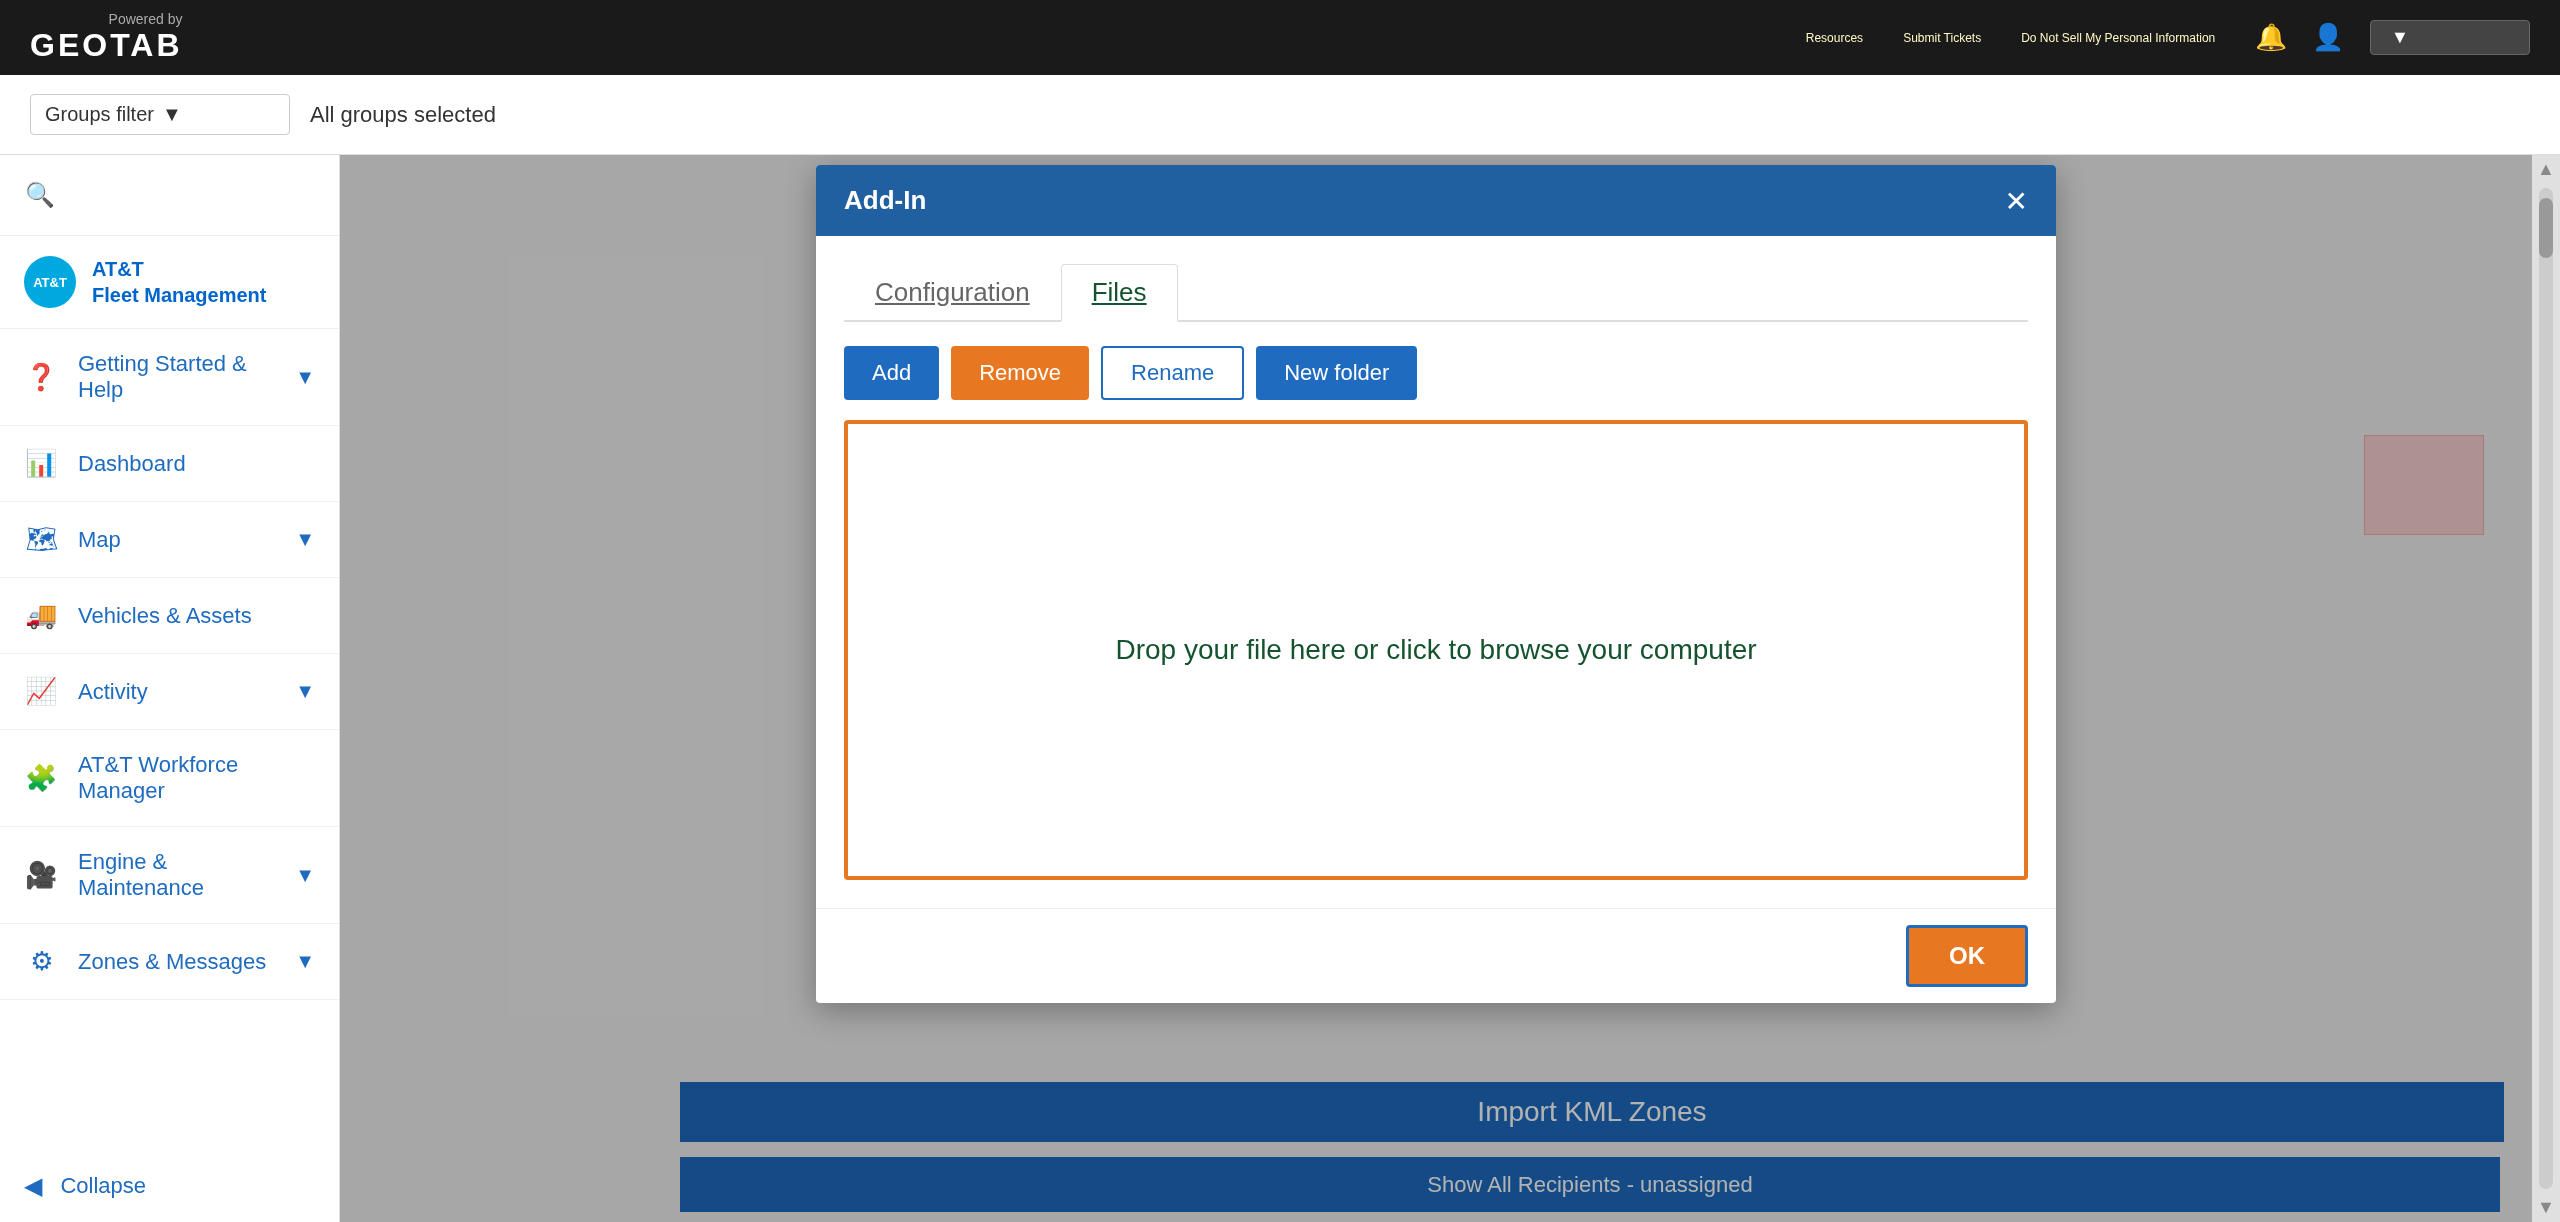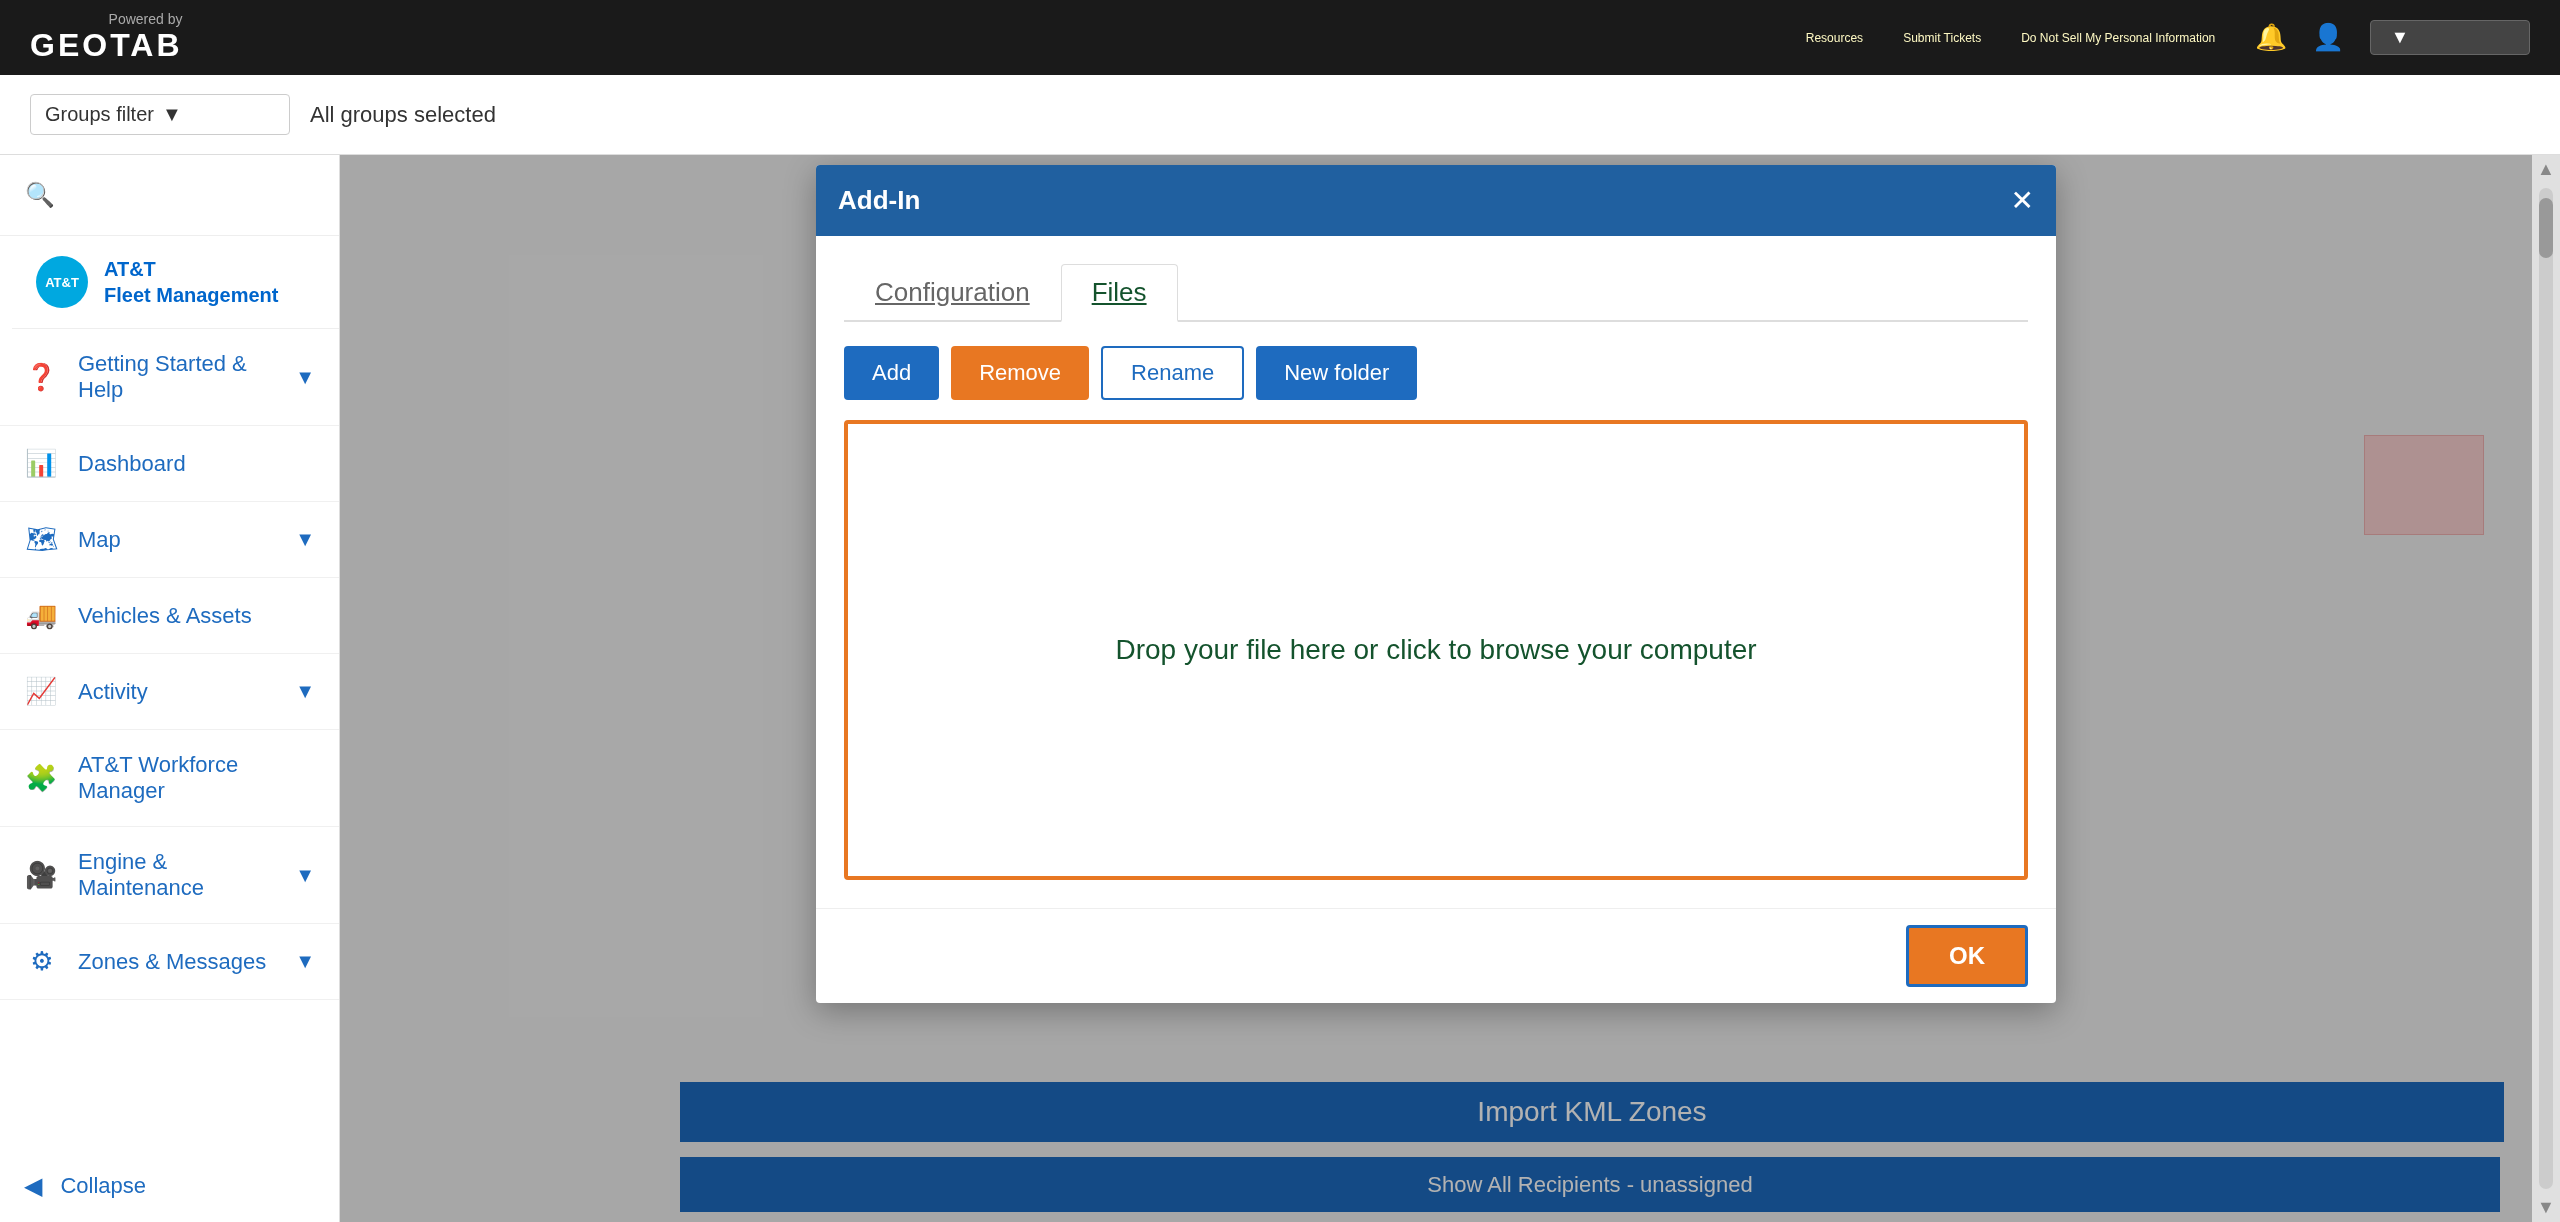--- a/index.html
+++ b/index.html
@@ -74,21 +74,20 @@
     .sidebar-search {
       padding: 20px;
       border-bottom: 1px solid #eee;
     }
     .sidebar-logo {
       display: flex;
       align-items: center;
       gap: 16px;
       padding: 20px 24px;
       border-bottom: 1px solid #eee;
-      margin-left: 12px;
     }
     .att-logo-circle {
       width: 52px; height: 52px;
       background: #00a8e0;
       border-radius: 50%;
       display: flex; align-items: center; justify-content: center;
       color: white; font-size: 18px; font-weight: bold;
     }
     .att-logo-text { font-size: 20px; font-weight: bold; color: #0066cc; line-height: 1.3; }
     .sidebar-nav { flex: 1; }
@@ -166,23 +165,23 @@
       border-radius: 4px;
       width: 1240px;
       max-height: 900px;
       box-shadow: 0 8px 32px rgba(0,0,0,0.3);
       display: flex;
       flex-direction: column;
     }
     .modal-header {
       background: #2060a0;
       color: white;
-      padding: 20px 22px;
-      display: flex;
-      align-items: center;
+      padding: 20px 28px;
+      display: flex;
+      align-items: flex-end;
       justify-content: space-between;
       border-radius: 4px 4px 0 0;
     }
     .modal-title { font-size: 26px; font-weight: bold; }
     .modal-close {
       color: white;
       font-size: 28px;
       cursor: pointer;
       background: none;
       border: none;

